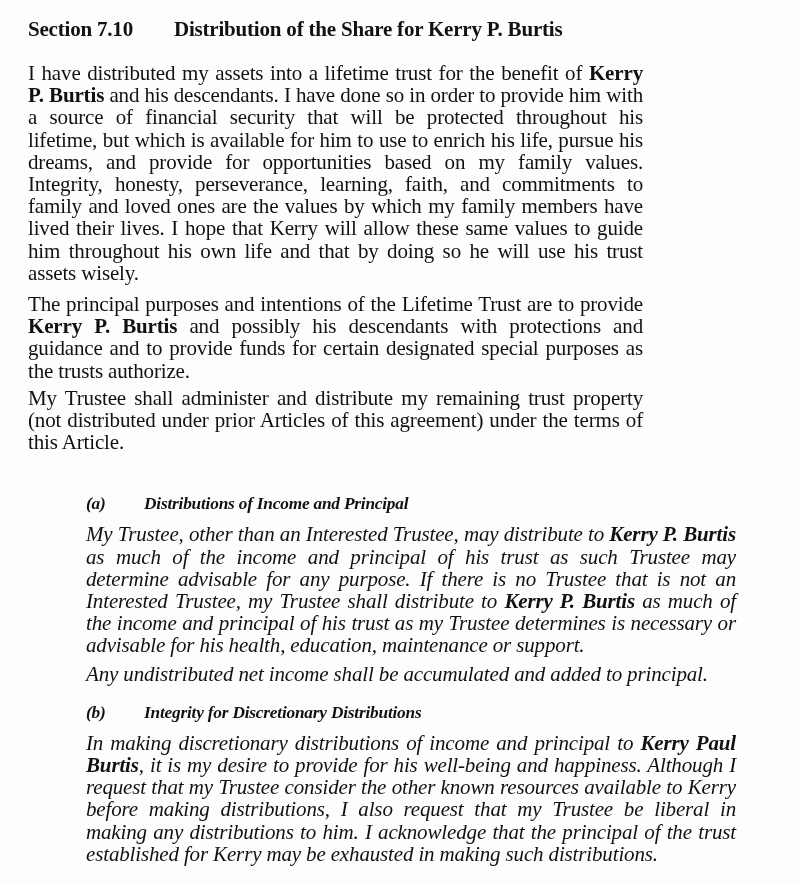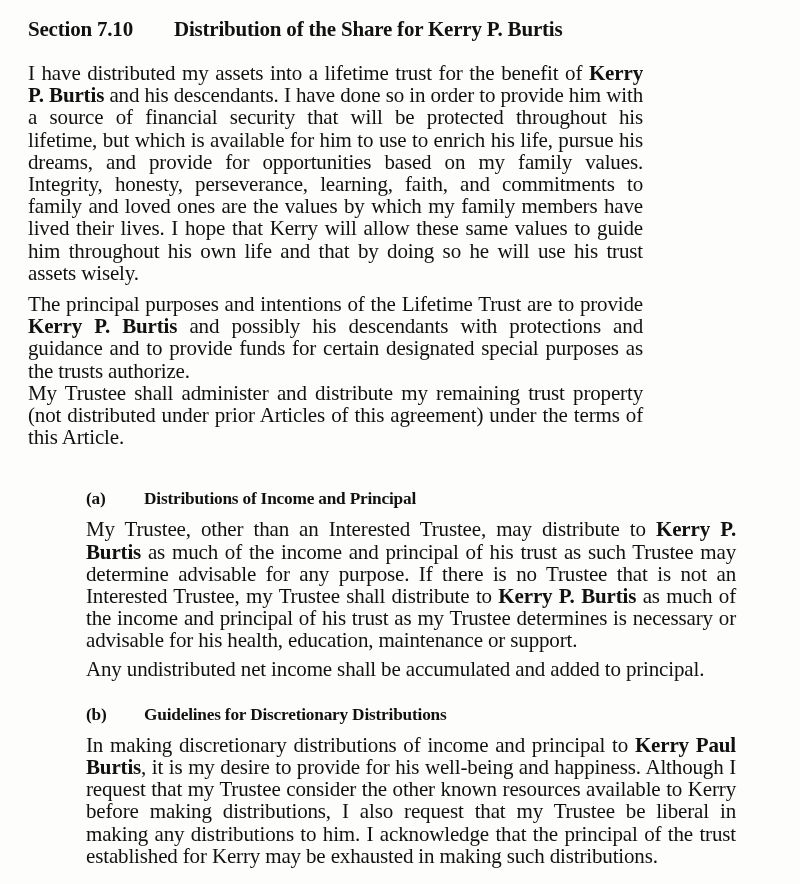--- a/index.html
+++ b/index.html
@@ -25,37 +25,38 @@
     }
     .section-heading .num { display: inline-block; width: 146px; }
     p {
       margin: 0;
       font-size: 21px;
       line-height: 22.2px;
       text-align: justify;
       letter-spacing: -0.15px;
     }
     .p1 { margin-bottom: 9px; }
-    .p2 { margin-bottom: 0; }
+    .p2 { margin-bottom: 5px; }
     .p3 { margin-bottom: 40px; }
     .p4 { margin-bottom: 14px; }
     .sub {
       margin-left: 58px;
       width: 650px;
+      font-style: italic;
     }
     .sub-heading {
       font-weight: bold;
       font-size: 17.3px;
       line-height: 22px;
       margin: 0 0 8px 0;
       letter-spacing: -0.2px;
     }
     .sub-heading .letter { display: inline-block; width: 58px; }
     .sub .body { margin-bottom: 6px; }
-    .sub .after { margin-bottom: 24px; }
+    .sub .after { margin-bottom: 17px; }
     b { font-weight: bold; }
   </style>
 </head>
 <body>
 
 <div class="page">
 
   <h1 class="section-heading">
     <span class="num">Section 7.10</span><span>Distribution of the Share for Kerry P. Burtis</span>
   </h1>
@@ -70,18 +71,18 @@
   <div class="sub">
     <h2 class="sub-heading">
       <span class="letter">(a)</span><span>Distributions of Income and Principal</span>
     </h2>
     <p class="body"><span>My Trustee, other than an Interested Trustee, may distribute to </span><b>Kerry P. Burtis</b><span> as much of the income and principal of his trust as such Trustee may determine advisable for any purpose.  If there is no Trustee that is not an Interested Trustee, my Trustee shall distribute to </span><b>Kerry P. Burtis</b><span> as much of the income and principal of his trust as my Trustee determines is necessary or advisable for his health, education, maintenance or support.</span></p>
     <p class="after">Any undistributed net income shall be accumulated and added to principal.</p>
   </div>
 
   <div class="sub">
     <h2 class="sub-heading">
-      <span class="letter">(b)</span><span>Guidelines for Discretionary Distributions</span>
+      <span class="letter">(b)</span><span>Integrity for Discretionary Distributions</span>
     </h2>
     <p class="body"><span>In making discretionary distributions of income and principal to </span><b>Kerry Paul Burtis</b><span>, it is my desire to provide for his well-being and happiness.  Although I request that my Trustee consider the other known resources available to Kerry before making distributions, I also request that my Trustee be liberal in making any distributions to him.  I acknowledge that the principal of the trust established for Kerry may be exhausted in making such distributions.</span></p>
   </div>
 
 </div>
 
 </body></html>

